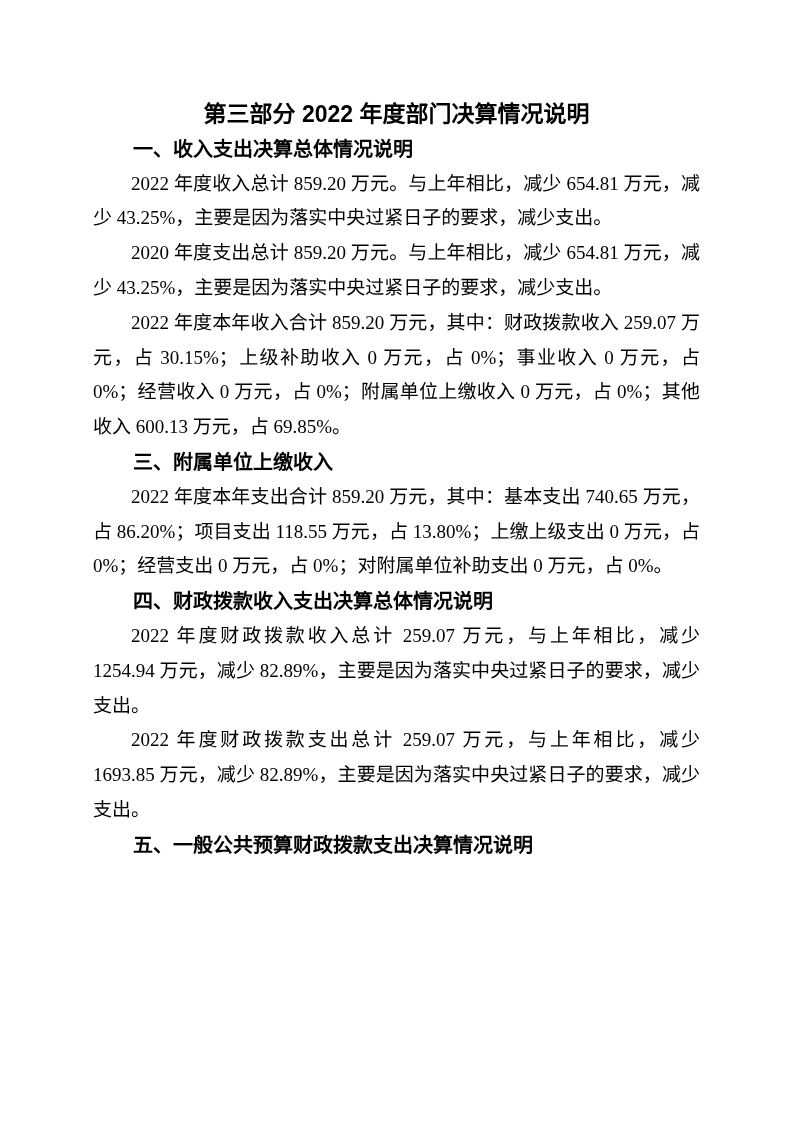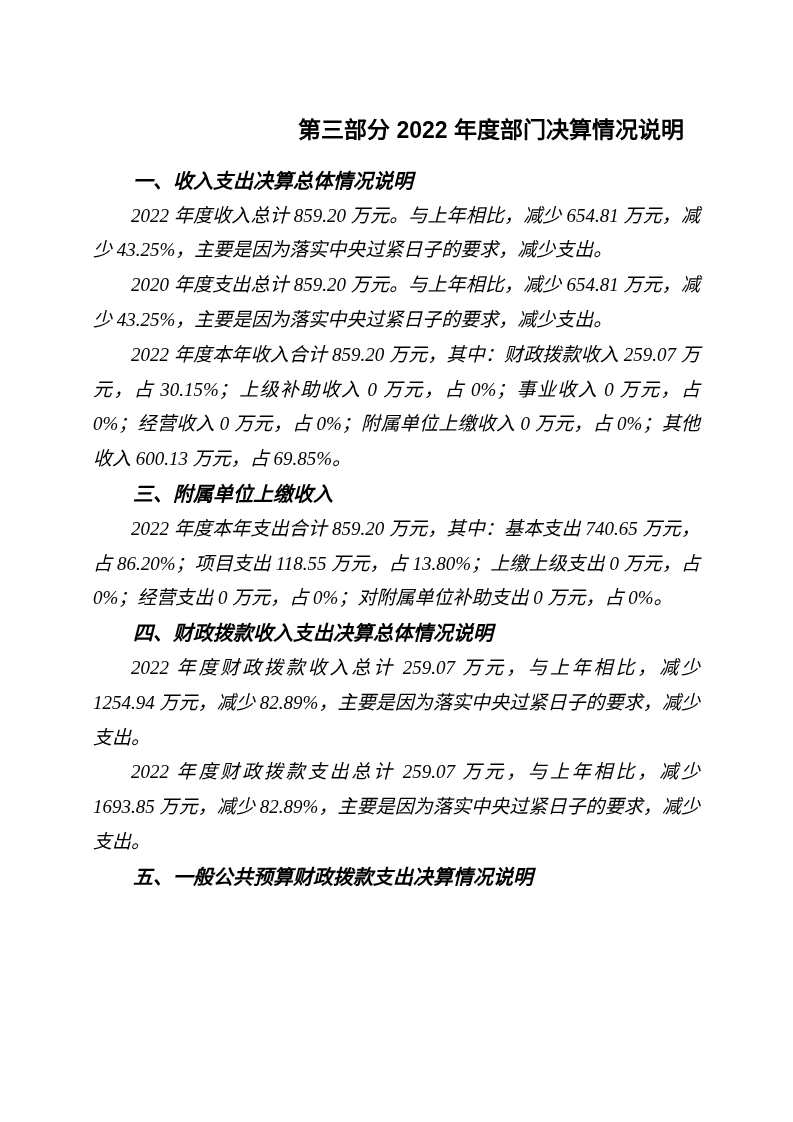--- a/index.html
+++ b/index.html
@@ -16,48 +16,46 @@
       color: #000000;
     }
     .content {
       position: absolute;
       left: 93px;
       top: 97px;
       width: 607px;
       line-height: 34.8px;
     }
     .doc-title {
-      margin: 16px;
+      margin: 0;
       font-family: "Liberation Sans", "DejaVu Sans", sans-serif;
       font-weight: 700;
       font-size: 23px;
-      text-align: right;
+      text-align: center;
       line-height: 34.8px;
       white-space: nowrap;
     }
     .heading {
       margin: 0;
       font-family: "Liberation Sans", "DejaVu Sans", sans-serif;
       font-weight: 700;
       font-size: 20px;
       line-height: 34.8px;
       text-indent: 2em;
       text-align: left;
-      font-style: italic;
     }
     .para {
       margin: 0;
       font-family: "Liberation Serif", "DejaVu Serif", serif;
       font-size: 19px;
       line-height: 34.8px;
       text-indent: 2em;
       text-align: justify;
       text-justify: inter-character;
       text-align-last: left;
-      font-style: italic;
     }
   </style>
 </head>
 <body>
 
 <div class="page">
   <div class="content">
 
     <h1 class="doc-title">第三部分 2022 年度部门决算情况说明</h1>
 

